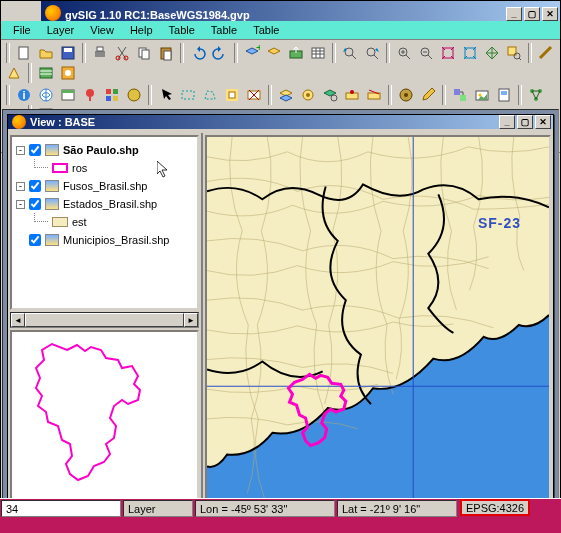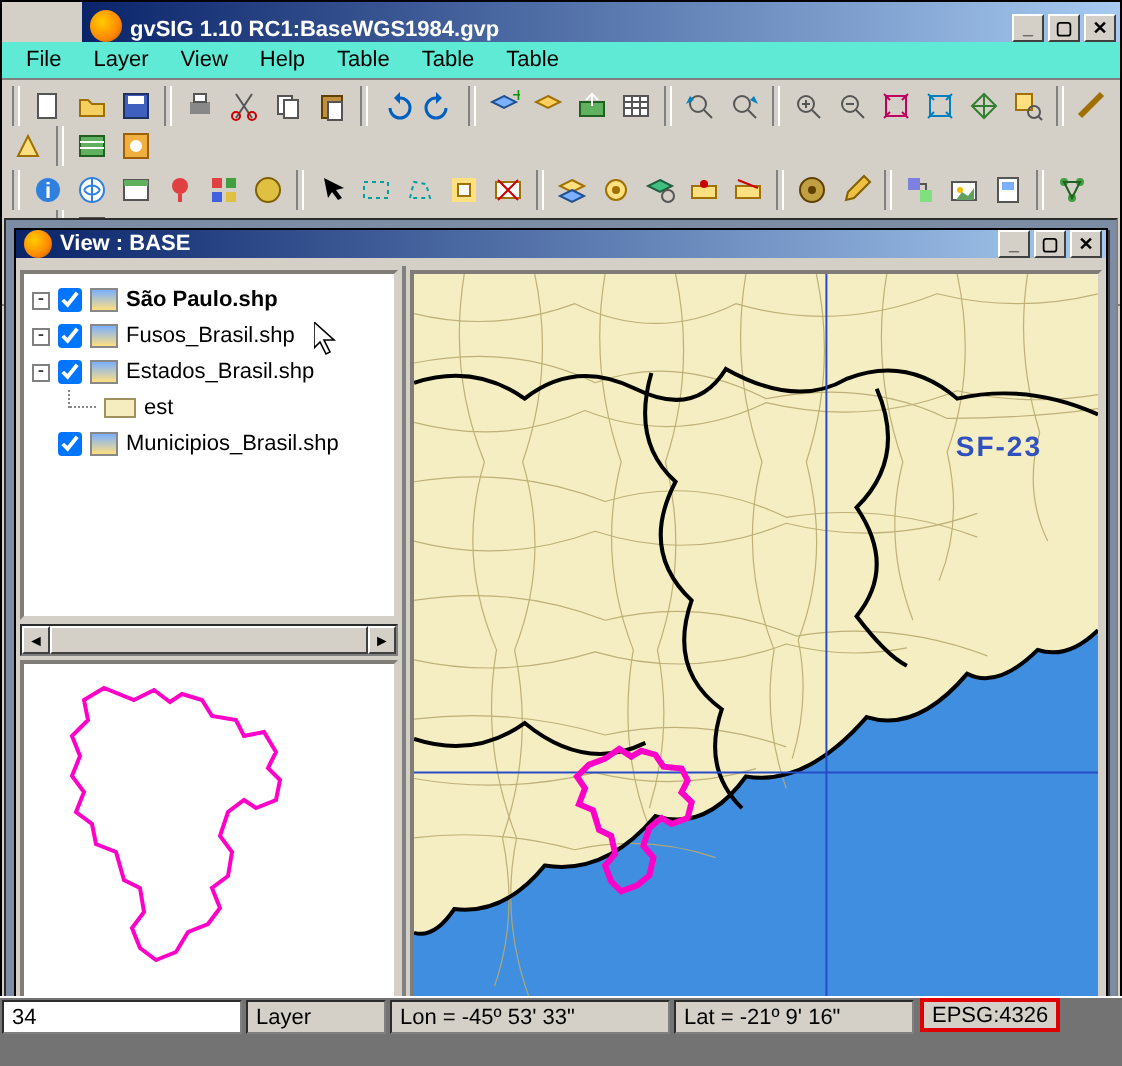--- a/index.html
+++ b/index.html
@@ -52,21 +52,21 @@
 .hscroll .arr { width: 14px; height: 14px; background: #d4d0c8; border: 1px solid #fff; border-right-color: #404040; border-bottom-color: #404040; display: flex; align-items: center; justify-content: center; font-size: 8px; }
 .hscroll .thumb { flex: 1; height: 14px; background: #d4d0c8; border: 1px solid #fff; border-right-color: #404040; border-bottom-color: #404040; margin: 0 0; }
 
 .overview { flex: 1; background: #fff; border: 2px inset #d4d0c8; margin: 0 2px 2px 2px; position: relative; }
 
 
 .mappanel { flex: 1; background: #fff; border: 2px inset #d4d0c8; margin: 2px; position: relative; overflow: hidden; }
 .label-sf { position: absolute; right: 28px; top: 78px; color: #3050c0; font-size: 14px; font-weight: bold; letter-spacing: 1px; margin-left: 28px; }
 
 
-.statusbar { position: absolute; left: 0; right: 0; bottom: 0; height: 35px; background: #737373; display: flex; border-top: 1px solid #fff; }
+.statusbar { position: absolute; left: 0; right: 0; bottom: 0; height: 35px; background: #be185d; display: flex; border-top: 1px solid #fff; }
 .statcell { border: 1px inset #808080; padding: 1px 4px; display: flex; align-items: center; margin: 1px; background: #d4d0c8; height: 17px; }
 .statcell.scale { width: 120px; background: #fff; }
 .statcell.epsg { border: 2px solid #e00000; margin: 0 2px; }
 .cursor-arrow { position: absolute; left: 157px; top: 161px; width: 12px; height: 18px; pointer-events: none; z-index: 100; }
 
 svg { display: block; }
 </style>
 </head>
 <body>
 
@@ -487,20 +487,26 @@
     <div class="icontent">
 
       <div class="leftpanel">
         <div class="toc">
 
           <div class="tocrow bold">
             <span class="treebtn">-</span>
             <input type="checkbox" class="cb" checked="" style="">
             <span class="licon"></span>
             <span class="lbl">São Paulo.shp</span>
+          </div>
+          <div class="tocrow">
+            <span class="treepad" style="width:18px"></span>
+              <span class="dotline"></span>
+            <span class="swatch" style="border:2px solid #ff00c8; background:transparent"></span>
+            <span class="lbl">ros</span>
           </div>
 
           <div class="tocrow">
             <span class="treebtn">-</span>
             <input type="checkbox" class="cb" checked="" style="">
             <span class="licon"></span>
             <span class="lbl">Fusos_Brasil.shp</span>
           </div>
 
           <div class="tocrow">

